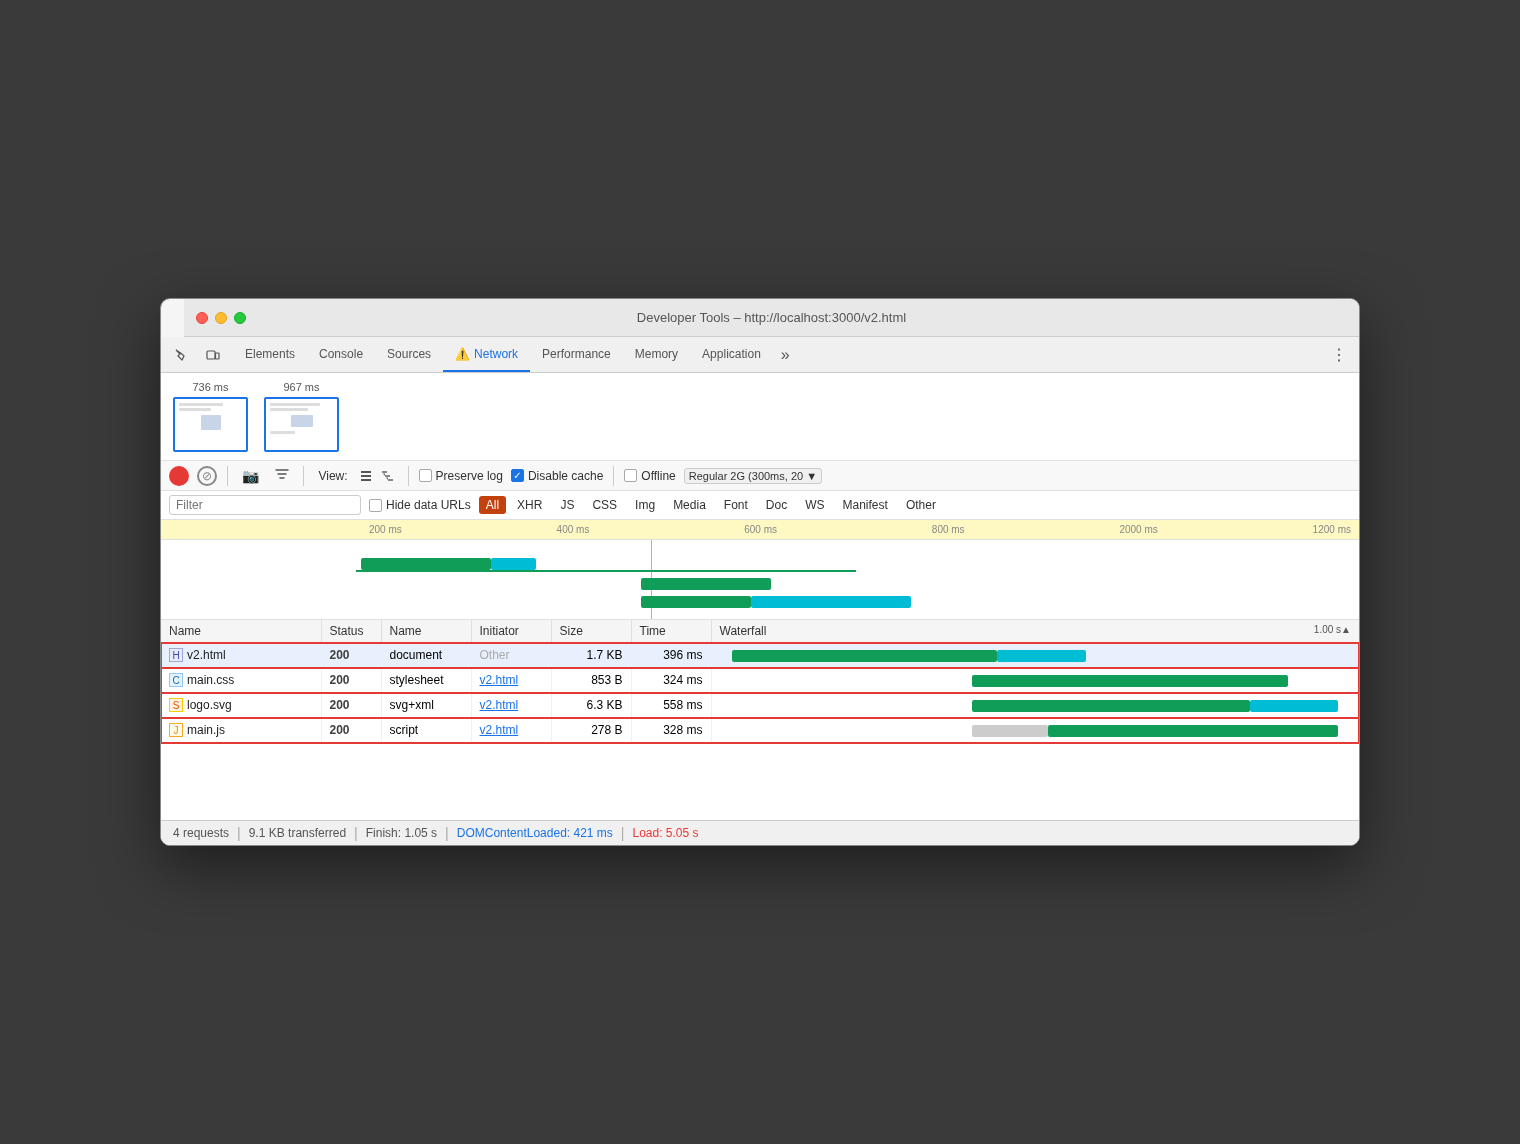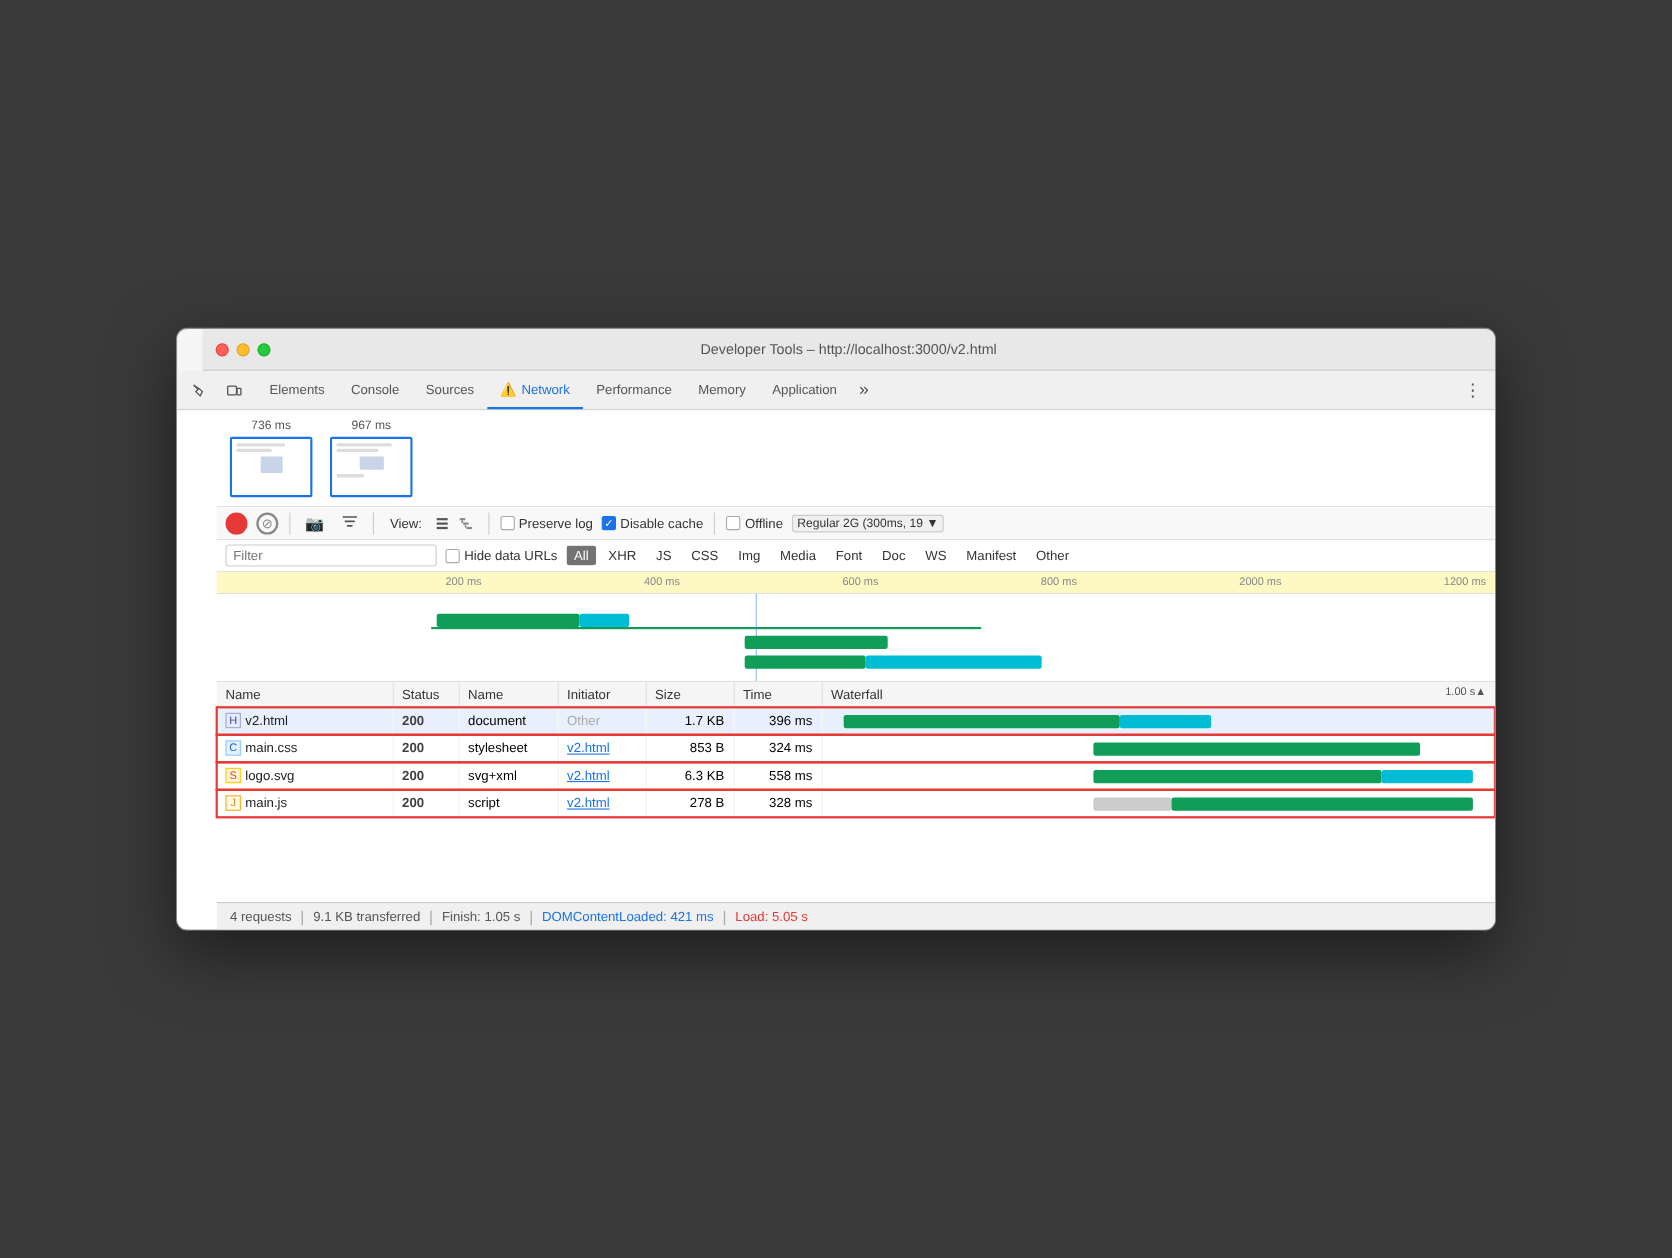--- a/index.html
+++ b/index.html
@@ -103,21 +103,20 @@
       color: #555;
       cursor: pointer;
     }
     .tab-end {
       margin-left: auto;
       display: flex;
       align-items: center;
     }
     .devtools-body {
       background: white;
-      padding-left: 36px;
     }
     
     .filmstrip-bar {
       padding: 8px 12px;
       border-bottom: 1px solid #e0e0e0;
       display: flex;
       gap: 16px;
       align-items: flex-end;
     }
     .film-thumb {
@@ -295,21 +294,21 @@
     }
     .filter-type-btn {
       font-size: 12px;
       padding: 1px 6px;
       border-radius: 3px;
       cursor: pointer;
       color: #333;
       border: 1px solid transparent;
     }
     .filter-type-btn.active-all {
-      background: #737373;
+      background: #c2410c;
       color: white;
       border-radius: 3px;
     }
     
     .timeline-ruler {
       height: 20px;
       border-bottom: 1px solid #e0e0e0;
       display: flex;
       align-items: center;
       padding: 0 8px;
@@ -539,21 +538,21 @@
           <span class="cb-check">✓</span>
         </div>
         <span>Disable cache</span>
       </label>
       <div class="divider-v"></div>
       <label class="checkbox-label">
         <div class="cb-box"></div>
         <span>Offline</span>
       </label>
       <div class="throttle-select">
-        <span>Regular 2G (300ms, 19</span>
+        <span>Regular 2G (300ms, 20</span>
         <span> ▼</span>
       </div>
     </div>
 
     <div class="filter-bar">
       <div class="filter-input-wrap">
         <input class="filter-input" type="text" placeholder="Filter" style="">
       </div>
       <label class="checkbox-label">
         <div class="cb-box"></div>

